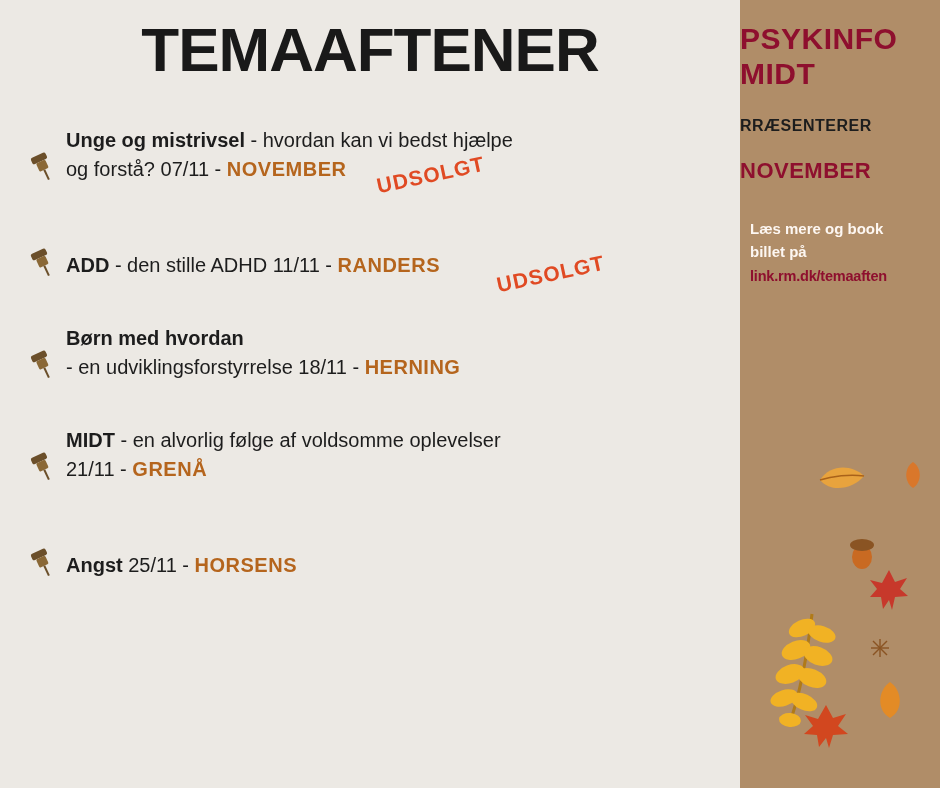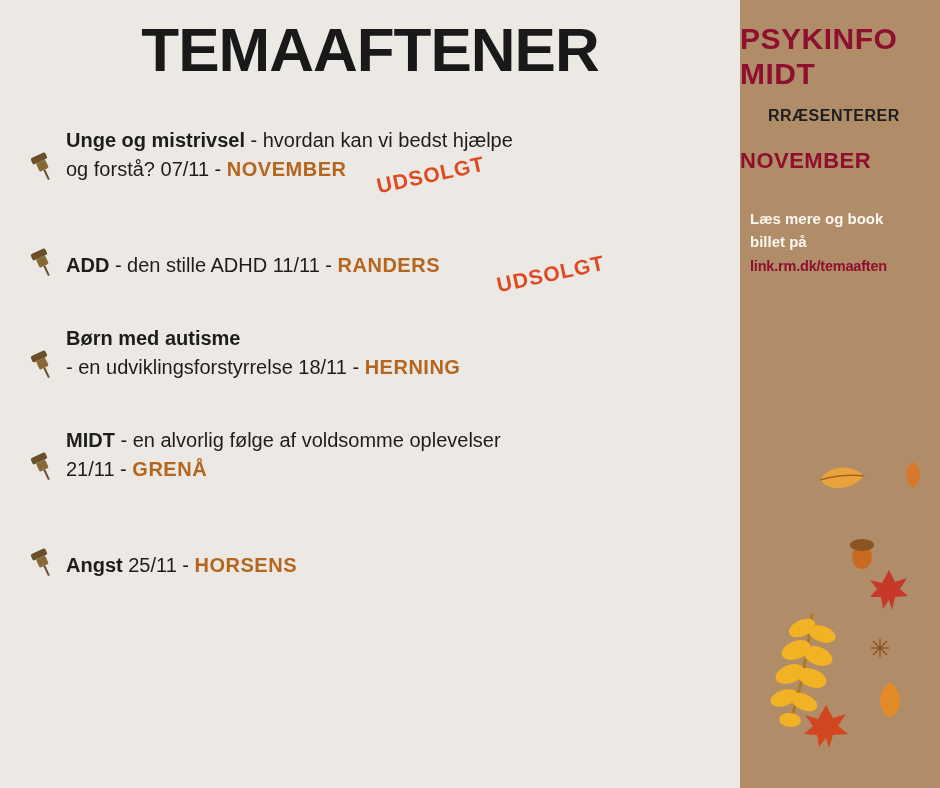--- a/index.html
+++ b/index.html
@@ -97,26 +97,25 @@
   }
   .brand {
     font-weight: bold;
     font-size: 30px;
     color: #8e0f2e;
     line-height: 1.15;
     letter-spacing: 0.5px;
     font-family: "Liberation Sans", sans-serif;
   }
   .presents {
-    margin-top: 16px;
+    margin-top: 26px;
     font-size: 16px;
     font-weight: bold;
     color: #1d1d1d;
     letter-spacing: 0.5px;
-    padding-left: 28px;
   }
   .month {
     margin-top: 22px;
     font-weight: bold;
     font-size: 22px;
     color: #8e0f2e;
     line-height: 1.25;
     letter-spacing: 0.5px;
   }
   .book {
@@ -192,21 +191,21 @@
         <div class="pin">
           <svg width="34" height="34" viewBox="0 0 34 34">
             <g transform="rotate(-25 17 17)">
               <rect x="9" y="4" width="16" height="7" rx="2" fill="#6b4f2a"></rect>
               <rect x="12" y="11" width="10" height="9" rx="1.5" fill="#8a6836"></rect>
               <rect x="16" y="20" width="2" height="11" fill="#6b4f2a"></rect>
             </g>
           </svg>
         </div>
         <div class="etext">
-          <b>Børn med autisme</b><br>
+          <b>Børn med hvordan</b><br>
           <span> - en udviklingsforstyrrelse 18/11 - </span><span class="city">HERNING</span>
         </div>
       </div>
 
       <div class="event">
         <div class="pin">
           <svg width="34" height="34" viewBox="0 0 34 34">
             <g transform="rotate(-25 17 17)">
               <rect x="9" y="4" width="16" height="7" rx="2" fill="#6b4f2a"></rect>
               <rect x="12" y="11" width="10" height="9" rx="1.5" fill="#8a6836"></rect>

